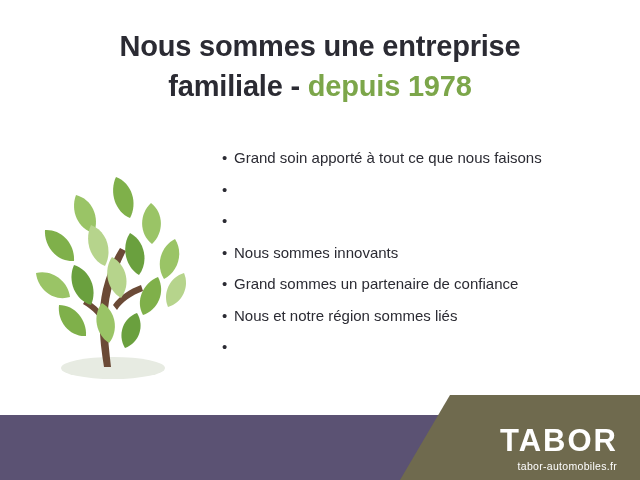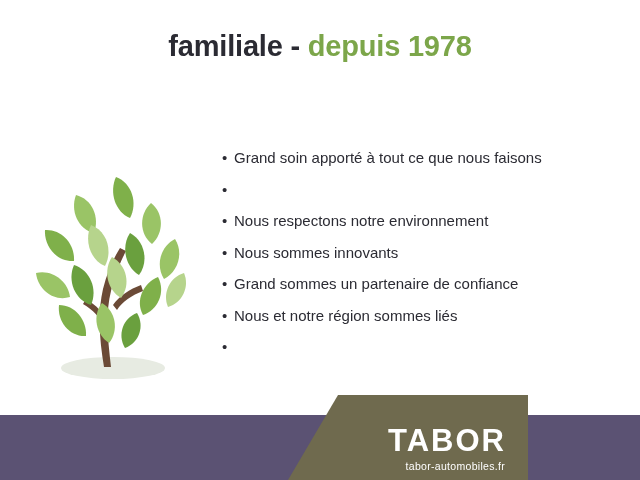--- a/index.html
+++ b/index.html
@@ -72,21 +72,21 @@
     left: 12px;
     top: 155px;
     width: 205px;
     height: 230px;
   }
   
   .footer {
     position: absolute;
     left: 0;
     bottom: 0;
-    width: 528px;
+    width: 640px;
     height: 65px;
     border-radius: 12px;
   }
   .footer-left {
     position: absolute;
     left: 0;
     bottom: 0;
     width: 640px;
     height: 65px;
     background: #5b5273;
@@ -122,20 +122,21 @@
     letter-spacing: 0.3px;
     line-height: 1;
   }
 </style>
 </head>
 <body>
 
 <div class="slide">
 
   <div class="heading">
+    <span>Nous sommes une entreprise</span>
     <span class="line2">
       <span>familiale -</span>
       <span class="accent">depuis 1978</span>
     </span>
   </div>
 
   <div class="tree">
     <svg width="205" height="230" viewBox="0 0 205 230" xmlns="http://www.w3.org/2000/svg">
 
       <ellipse cx="101" cy="213" rx="52" ry="11" fill="#e7ebe2"></ellipse>
@@ -167,21 +168,20 @@
   <div class="bullets">
     <div class="bullet-row">
       <span class="bullet-dot">•</span>
       <span class="bullet-text">Grand soin apporté à tout ce que nous faisons</span>
     </div>
     <div class="bullet-row">
       <span class="bullet-dot">•</span>
     </div>
     <div class="bullet-row">
       <span class="bullet-dot">•</span>
-      <span class="bullet-text">Nous respectons notre environnement</span>
     </div>
     <div class="bullet-row">
       <span class="bullet-dot">•</span>
       <span class="bullet-text">Nous sommes innovants</span>
     </div>
     <div class="bullet-row">
       <span class="bullet-dot">•</span>
       <span class="bullet-text">Grand sommes un partenaire de confiance</span>
     </div>
     <div class="bullet-row">

